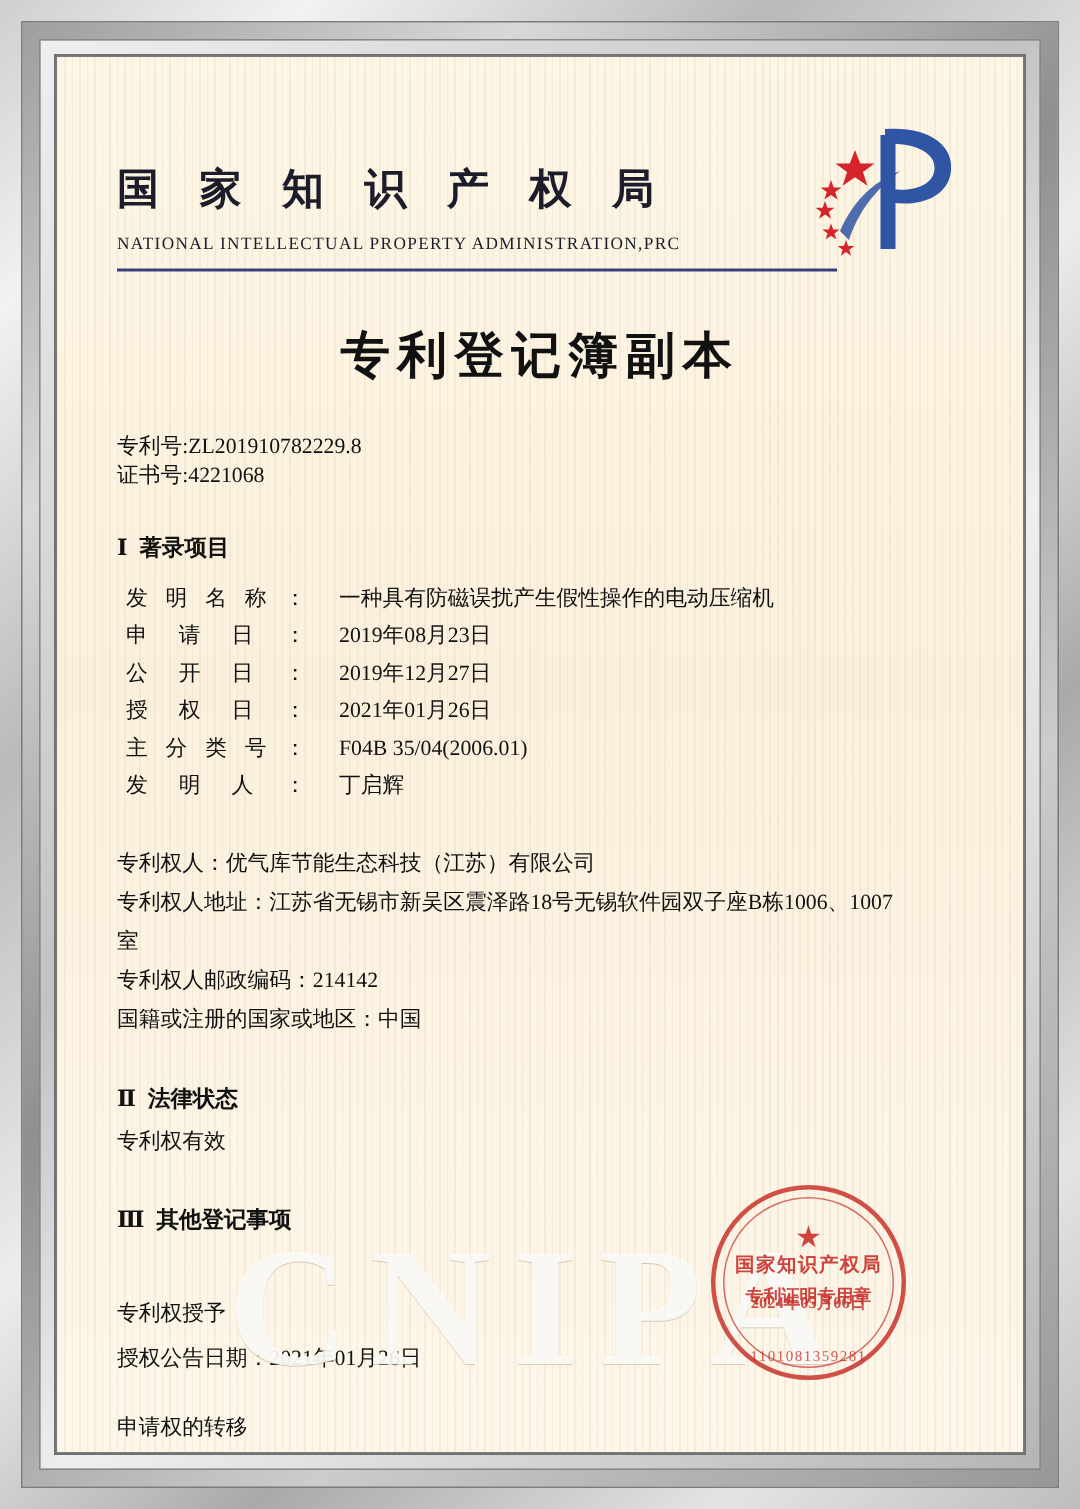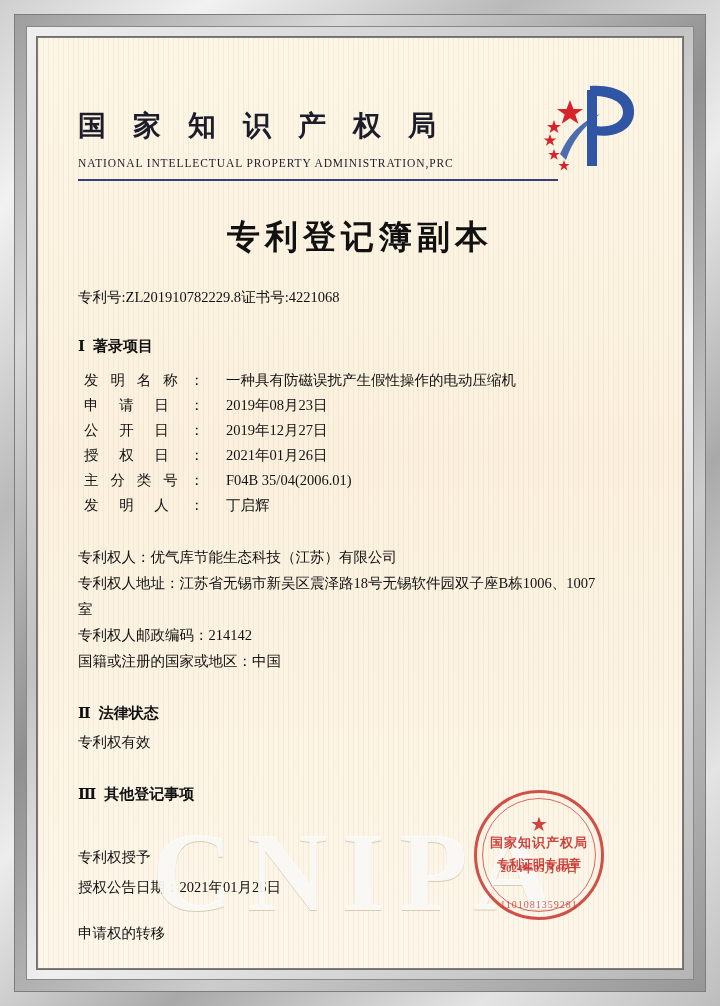--- a/index.html
+++ b/index.html
@@ -121,20 +121,21 @@
     color: #111;
   }
 
   
   .numbers {
     margin: 28px 40px 0 40px;
     display: flex;
     justify-content: flex-start;
     font-size: 14.5px;
     color: #111;
+    flex-direction: column;
   }
   .numbers .right { margin-right: 60px; }
 
   
   .section-head {
     margin: 30px 40px 0 40px;
     font-size: 15px;
     font-weight: bold;
     color: #111;
   }

